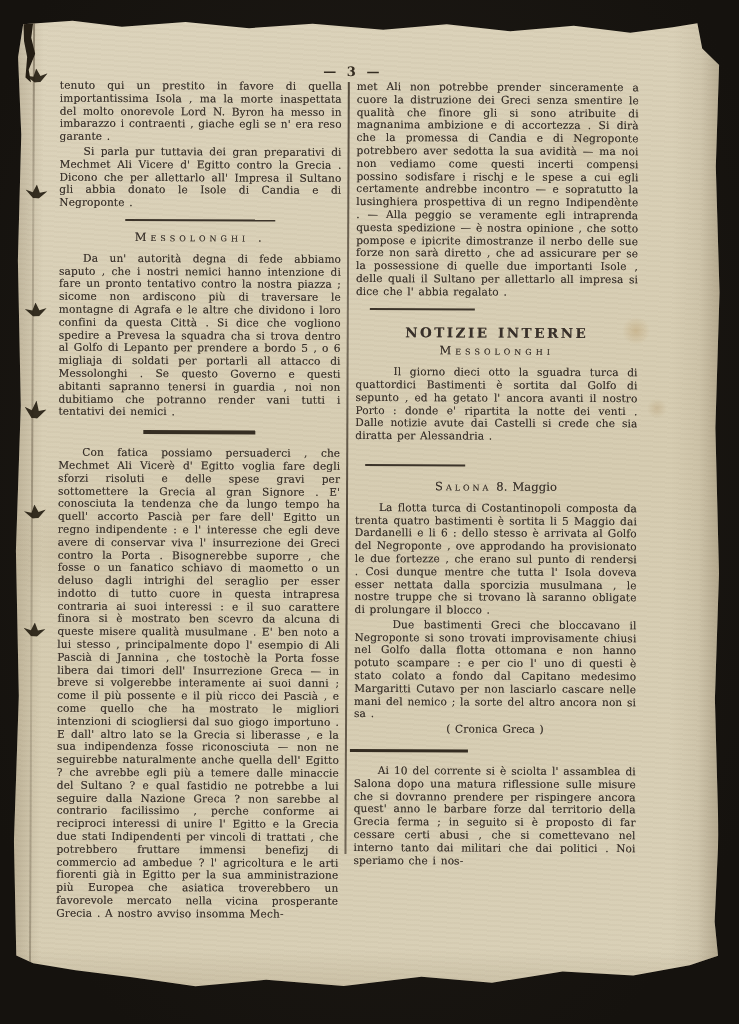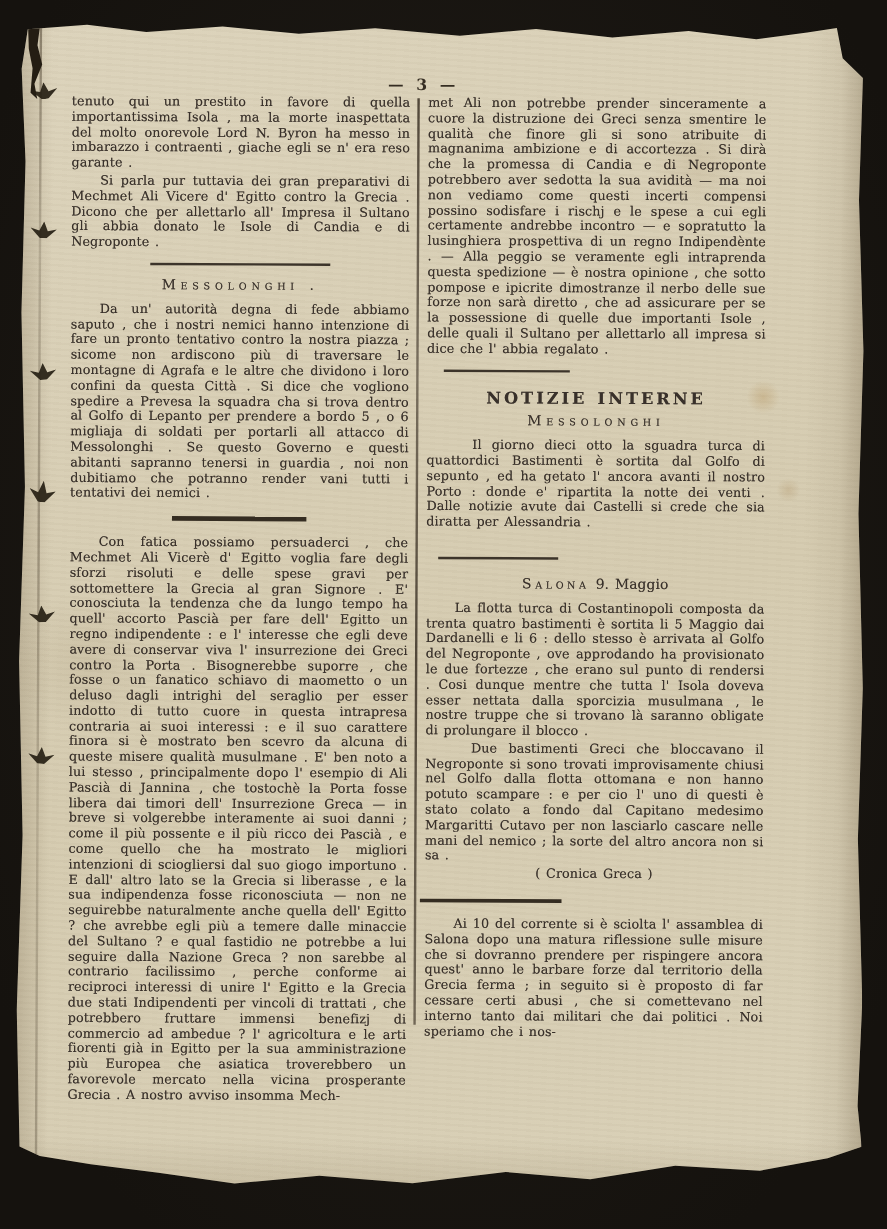--- a/index.html
+++ b/index.html
@@ -172,21 +172,21 @@
       <p class="indent">Con fatica possiamo persuaderci , che Mechmet Ali Vicerè d' Egitto voglia fare degli sforzi risoluti e delle spese gravi per sottomettere la Grecia al gran Signore .   E' conosciuta la tendenza che da lungo tempo ha quell' accorto Pascià per fare dell' Egitto un regno indipendente : e l' interesse che egli deve avere di conservar viva l' insurrezione dei Greci contro la Porta .   Bisognerebbe suporre , che fosse o un fanatico schiavo di maometto o un deluso dagli intrighi del seraglio per esser indotto di tutto cuore in questa intrapresa contraria ai suoi interessi : e il suo carattere finora si è mostrato ben scevro da alcuna di queste misere qualità musulmane .   E' ben noto a lui stesso , principalmente dopo l' esempio di Ali Pascià di Jannina , che tostochè la Porta fosse libera dai timori dell' Insurrezione Greca — in breve si volgerebbe interamente ai suoi danni ; come il più possente e il più ricco dei Pascià , e come quello che ha mostrato le migliori intenzioni di sciogliersi dal suo giogo importuno .   E dall' altro lato se la Grecia si liberasse , e la sua indipendenza fosse riconosciuta — non ne seguirebbe naturalmente anche quella dell' Egitto ?  che avrebbe egli più a temere dalle minaccie del Sultano ?  e qual fastidio ne potrebbe a lui seguire dalla Nazione Greca ?  non sarebbe al contrario facilissimo , perche conforme ai reciproci interessi di unire l' Egitto e la Grecia due stati Indipendenti per vincoli di trattati , che potrebbero fruttare immensi benefizj di commercio ad ambedue ? l' agricoltura e le arti fiorenti già in Egitto per la sua amministrazione più Europea che asiatica troverebbero un favorevole mercato nella vicina prosperante Grecia .  A nostro avviso insomma Mech-</p>
     </div>
 
     <div class="col col-right">
       <p>met Ali non potrebbe prender sinceramente a cuore la distruzione dei Greci senza smentire le qualità che finore gli si sono atribuite di magnanima ambizione e di accortezza .   Si dirà che la promessa di Candia e di Negroponte potrebbero aver sedotta la sua avidità — ma noi non vediamo come questi incerti compensi possino sodisfare i rischj e le spese a cui egli certamente andrebbe incontro —  e sopratutto la lusinghiera prospettiva di un regno Indipendènte . — Alla peggio se veramente egli intraprenda questa spedizione — è nostra opinione , che sotto pompose e ipicrite dimostranze il nerbo delle sue forze non sarà diretto , che ad assicurare per se la possessione di quelle due importanti Isole ,  delle quali il Sultano per allettarlo all impresa si dice che l' abbia regalato .</p>
       <div class="rule rule-short"></div>
       <p class="h-notizie">NOTIZIE INTERNE</p>
       <p class="h-smallcaps" style="margin-top:2px;">Messolonghi</p>
       <p class="indent-lg">Il giorno dieci otto la sguadra turca di quattordici Bastimenti è sortita dal Golfo di sepunto ,  ed ha getato l' ancora avanti il nostro Porto :   donde e' ripartita la notte dei venti . Dalle notizie avute dai Castelli si crede che sia diratta per Alessandria .</p>
       <div class="rule rule-mid" style="margin-top:22px;"></div>
-      <p class="h-dateline"><span class="sc">Salona</span>&nbsp;<span>9. Maggio</span></p>
+      <p class="h-dateline"><span class="sc">Salona</span>&nbsp;<span>8. Maggio</span></p>
       <p class="indent">La flotta turca di Costantinopoli composta da trenta quatro bastimenti è sortita li 5 Maggio dai Dardanelli e li 6 :  dello stesso è arrivata al Golfo del Negroponte ,  ove approdando ha provisionato le due fortezze ,  che erano sul punto di rendersi .   Cosi dunque mentre che tutta l' Isola doveva esser nettata dalla sporcizia musulmana ,  le nostre truppe che si trovano là saranno obligate di prolungare il blocco .</p>
       <p class="indent-lg">Due bastimenti Greci che bloccavano il Negroponte si sono trovati improvisamente chiusi nel Golfo dalla flotta ottomana e non hanno potuto scampare :  e per cio l' uno di questi è stato colato a fondo dal Capitano medesimo Margaritti Cutavo per non lasciarlo cascare nelle mani del nemico ; la sorte del altro ancora non si sa .</p>
       <p class="byline">( Cronica Greca )</p>
       <div class="rule-long"></div>
       <p class="indent" style="margin-top:12px;">Ai 10 del corrente si è sciolta l' assamblea di Salona dopo una matura riflessione sulle misure che si dovranno prendere per rispingere ancora quest' anno le barbare forze dal territorio della Grecia ferma ;  in seguito si è proposto di far cessare certi abusi , che si comettevano nel interno tanto dai militari che dai politici .   Noi speriamo che i nos-</p>
     </div>
 
   </div>
 </div>
 

